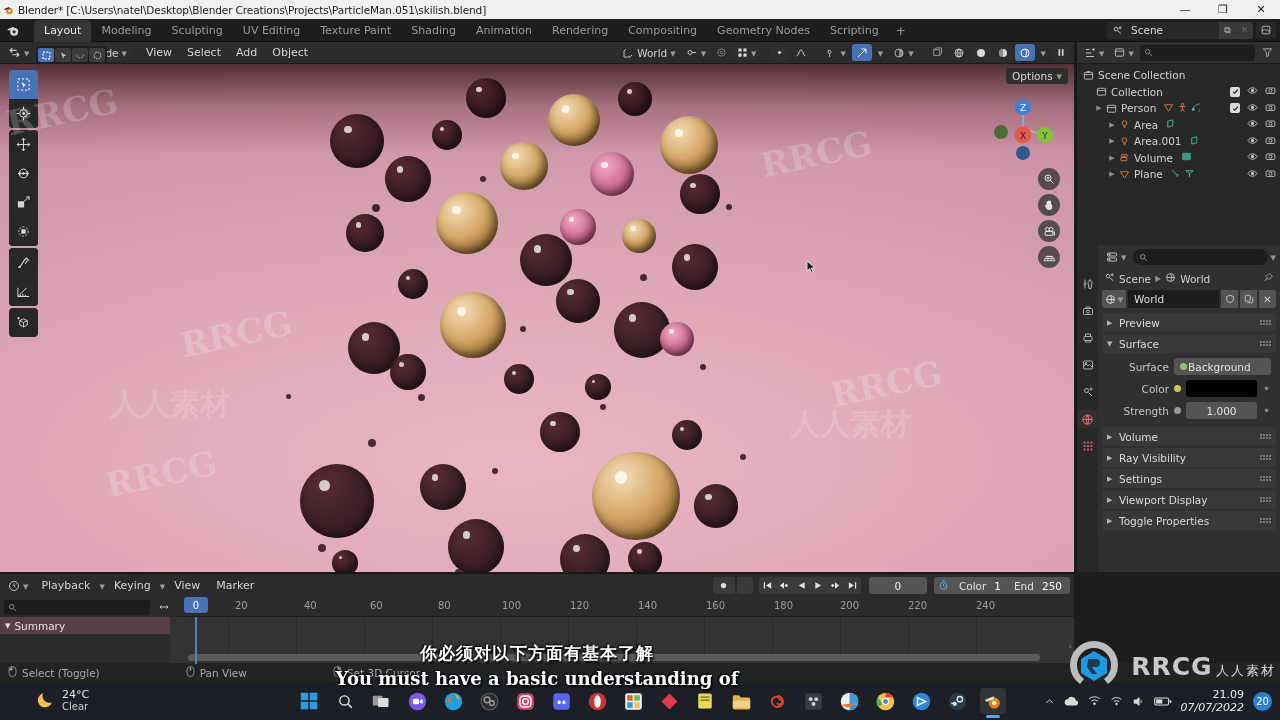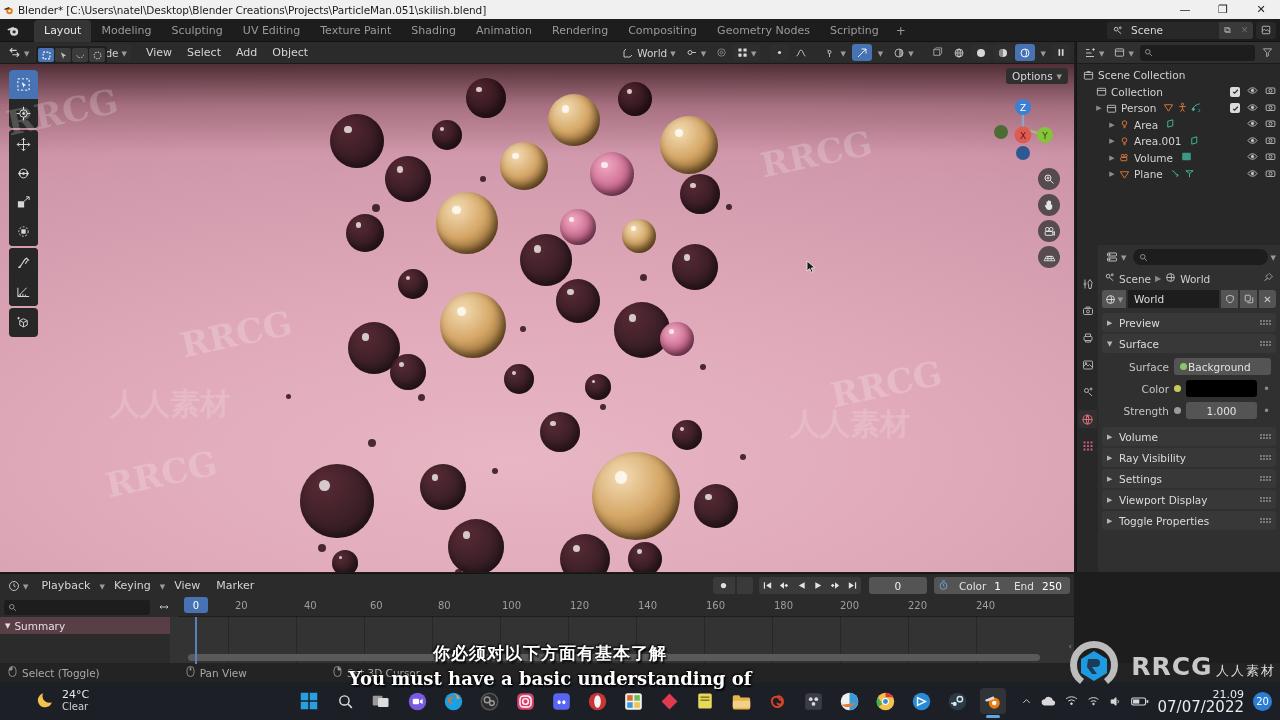--- a/index.html
+++ b/index.html
@@ -248,26 +248,26 @@
   .weather-txt { line-height: 12px; font-size: 11px; color: #e8e8e8; }
   .weather-txt small { display:block; font-size: 10px; color: #cfcfcf; }
   .tb-center { position: absolute; left: 296px; display: flex; align-items: center; gap: 10px; }
   .tb-app { width: 26px; height: 26px; display:flex; align-items:center; justify-content:center; position: relative; }
   .tb-app .underline { position:absolute; bottom:-4px; left:50%; transform:translateX(-50%);
                        width: 14px; height: 3px; border-radius: 2px; background:#5aa9e6; }
   .tb-app.active { background: rgba(255,255,255,0.09); border-radius: 4px; }
   .tray { position: absolute; right: 8px; display: flex; align-items: center; gap: 9px; }
   .tray-ico { display: flex; align-items: center; justify-content: center; color: #d8d8d8; }
   .clock { text-align: right; line-height: 13px; font-size: 11px; color: #eaeaea; }
-  .clock small { display: block; font-size: 15px; }
+  .clock small { display: block; font-size: 11px; font-style: italic; }
   .tray-badge { width: 19px; height: 19px; border-radius: 50%; background: #2a7fd4; color: #fff;
                 font-size: 10px; display:flex; align-items:center; justify-content:center; }
 
   
-  .subs { position: absolute; left: 0; top: 642px; width: 1074px; z-index: 20; text-align: center; pointer-events: none; margin-left: 13px; }
+  .subs { position: absolute; left: 0; top: 642px; width: 1074px; z-index: 20; text-align: center; pointer-events: none; }
   .sub-cn { font-size: 17px; color: #fff; font-weight: bold; text-shadow: 1.5px 1.5px 2px #000, -1px -1px 2px #000; letter-spacing: 1px; }
   .sub-en { font-family: "DejaVu Serif","Liberation Serif",serif; font-size: 18px; color: #fff; font-weight: bold;
             text-shadow: 1.5px 1.5px 2px #000, -1px -1px 2px #000; margin-top: 3px; }
   .wm { position: absolute; font-family: "DejaVu Serif","Liberation Serif",serif; font-weight: bold;
         color: rgba(255,255,255,0.20); pointer-events: none; z-index: 12; white-space: nowrap; }
   .wm-cn { position: absolute; color: rgba(255,255,255,0.17); font-weight: bold; pointer-events: none; z-index: 12; white-space: nowrap; }
   .rrcg-logo { position: absolute; right: 4px; bottom: 24px; z-index: 21; display: flex; align-items: center; gap: 6px; }
   .rrcg-txt { line-height: 1; }
   .rrcg-main { font-family: "DejaVu Sans","Liberation Sans",sans-serif; font-size: 25px; font-weight: bold; color: #c9c9c9; letter-spacing: 1px; }
   .rrcg-sub { font-size: 13px; color: #dcdcdc; letter-spacing: 2px; margin-top: 2px; }

